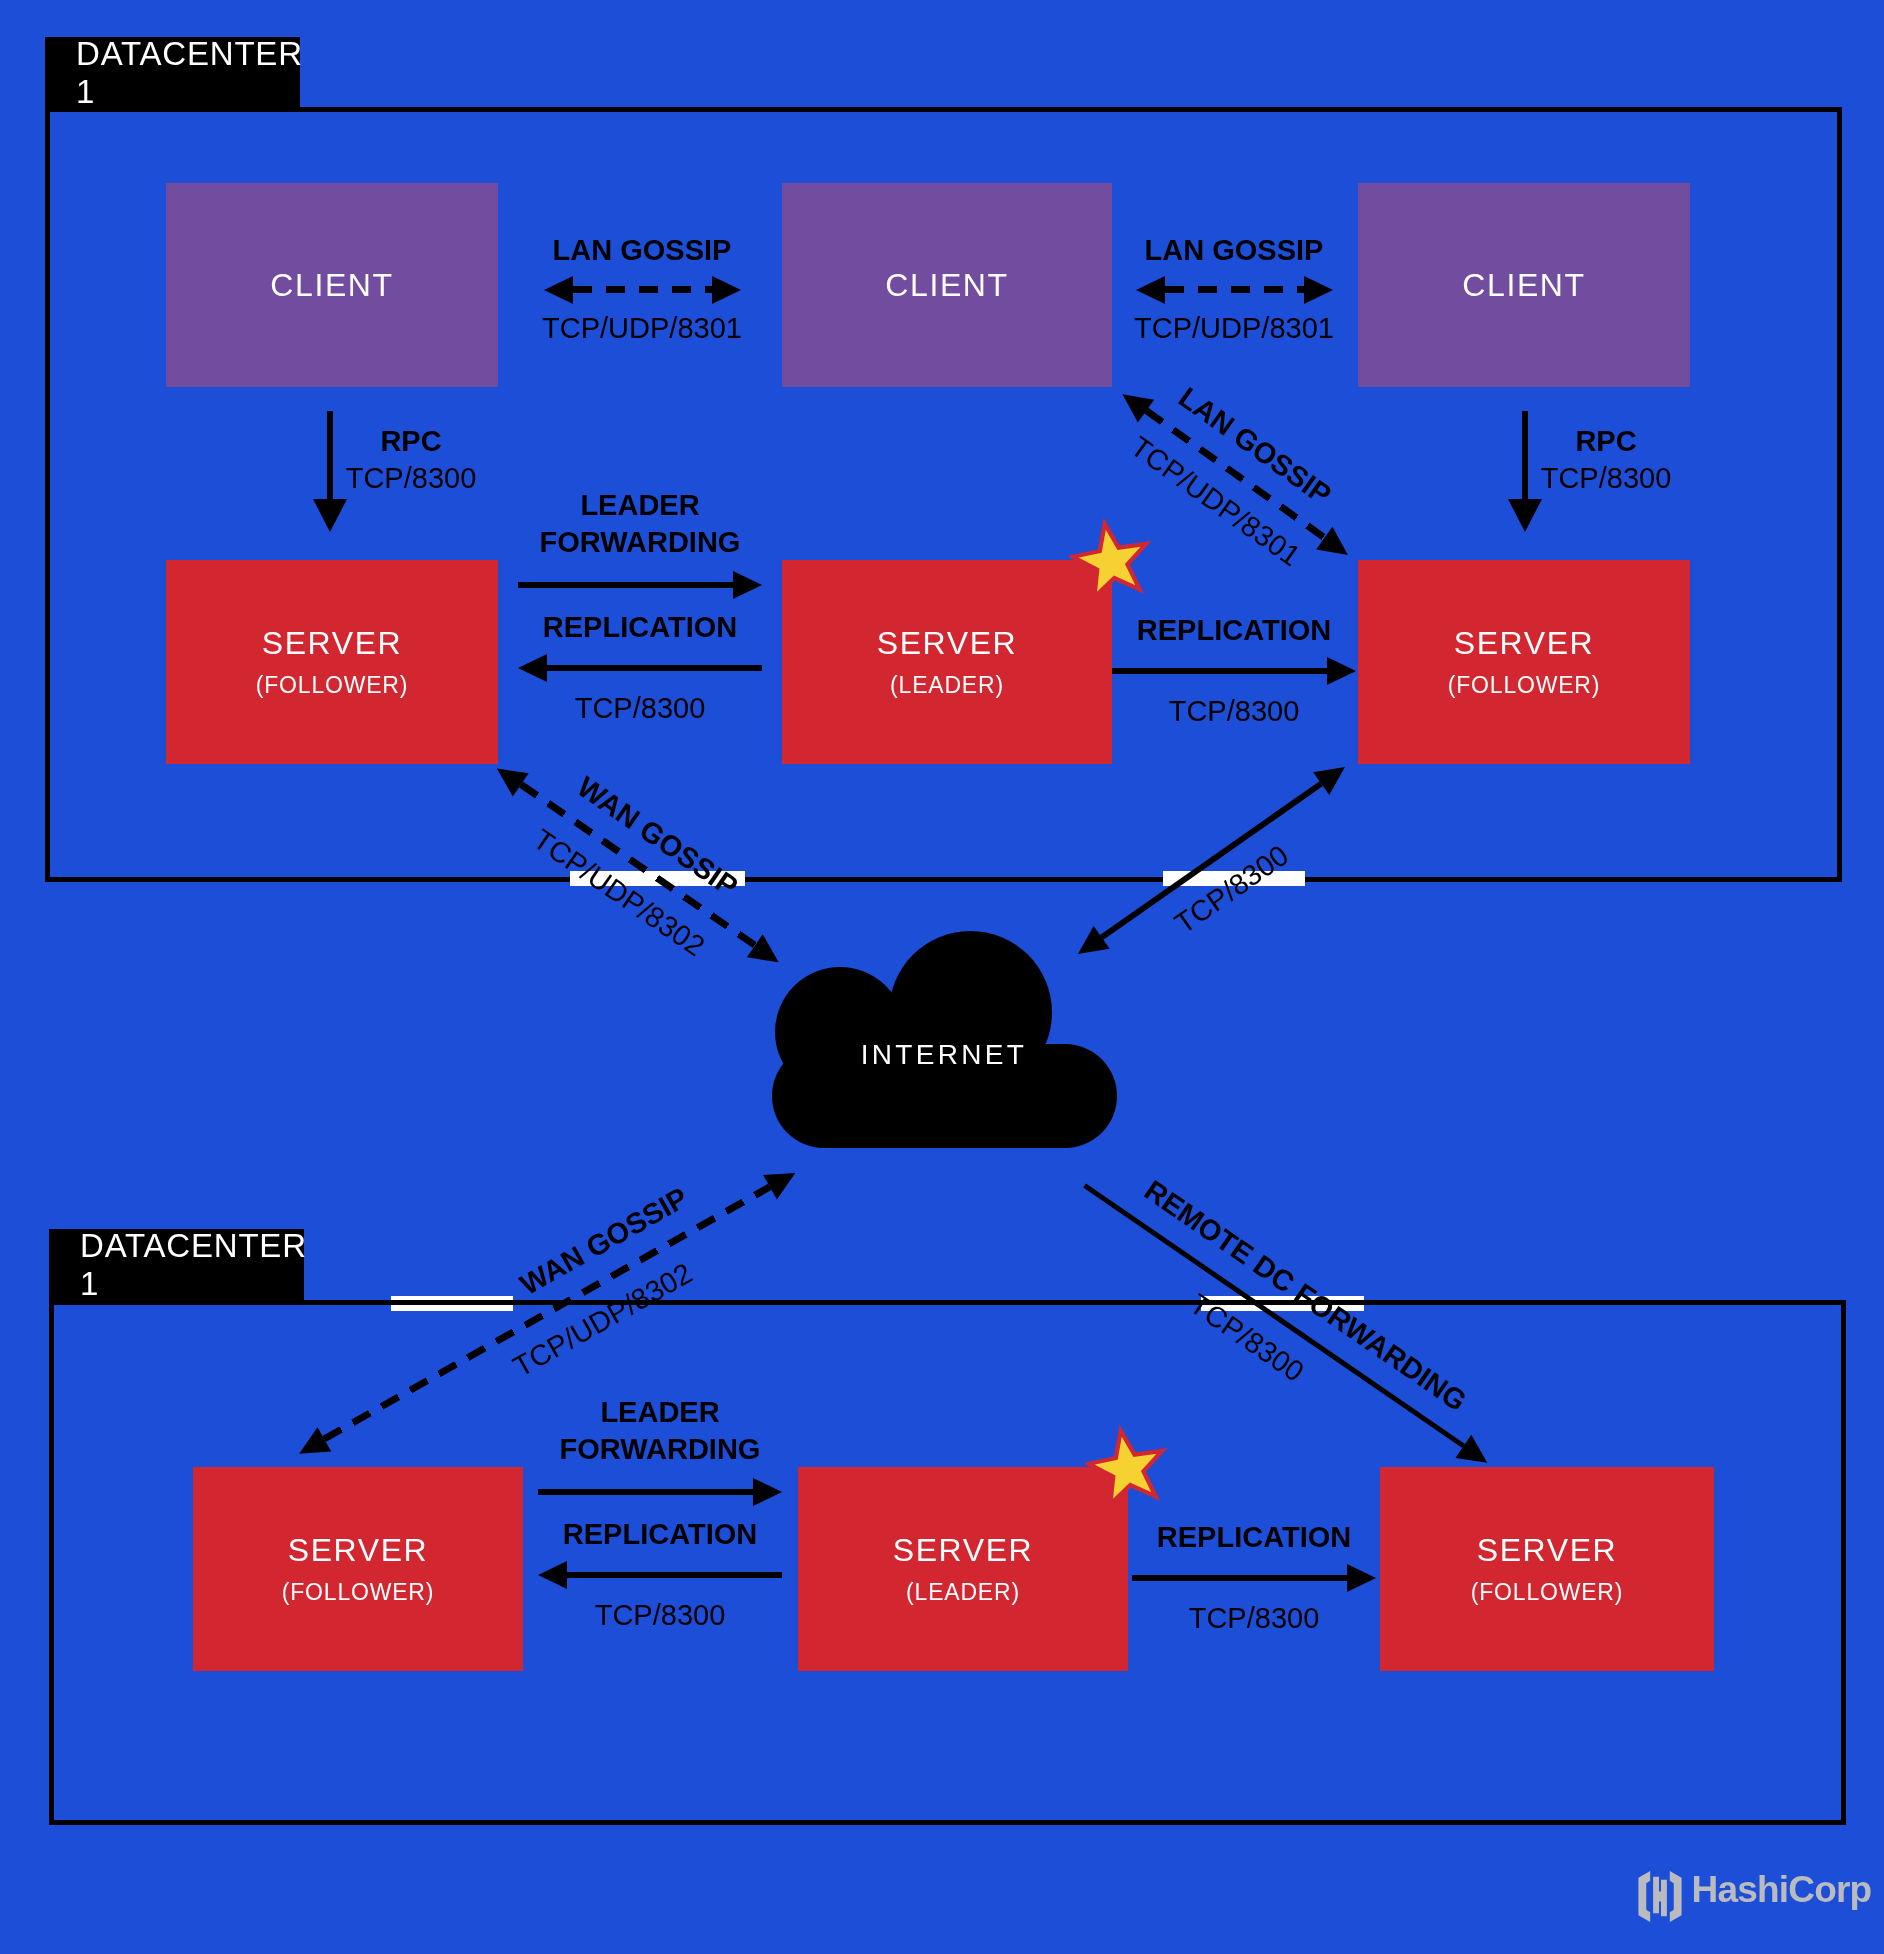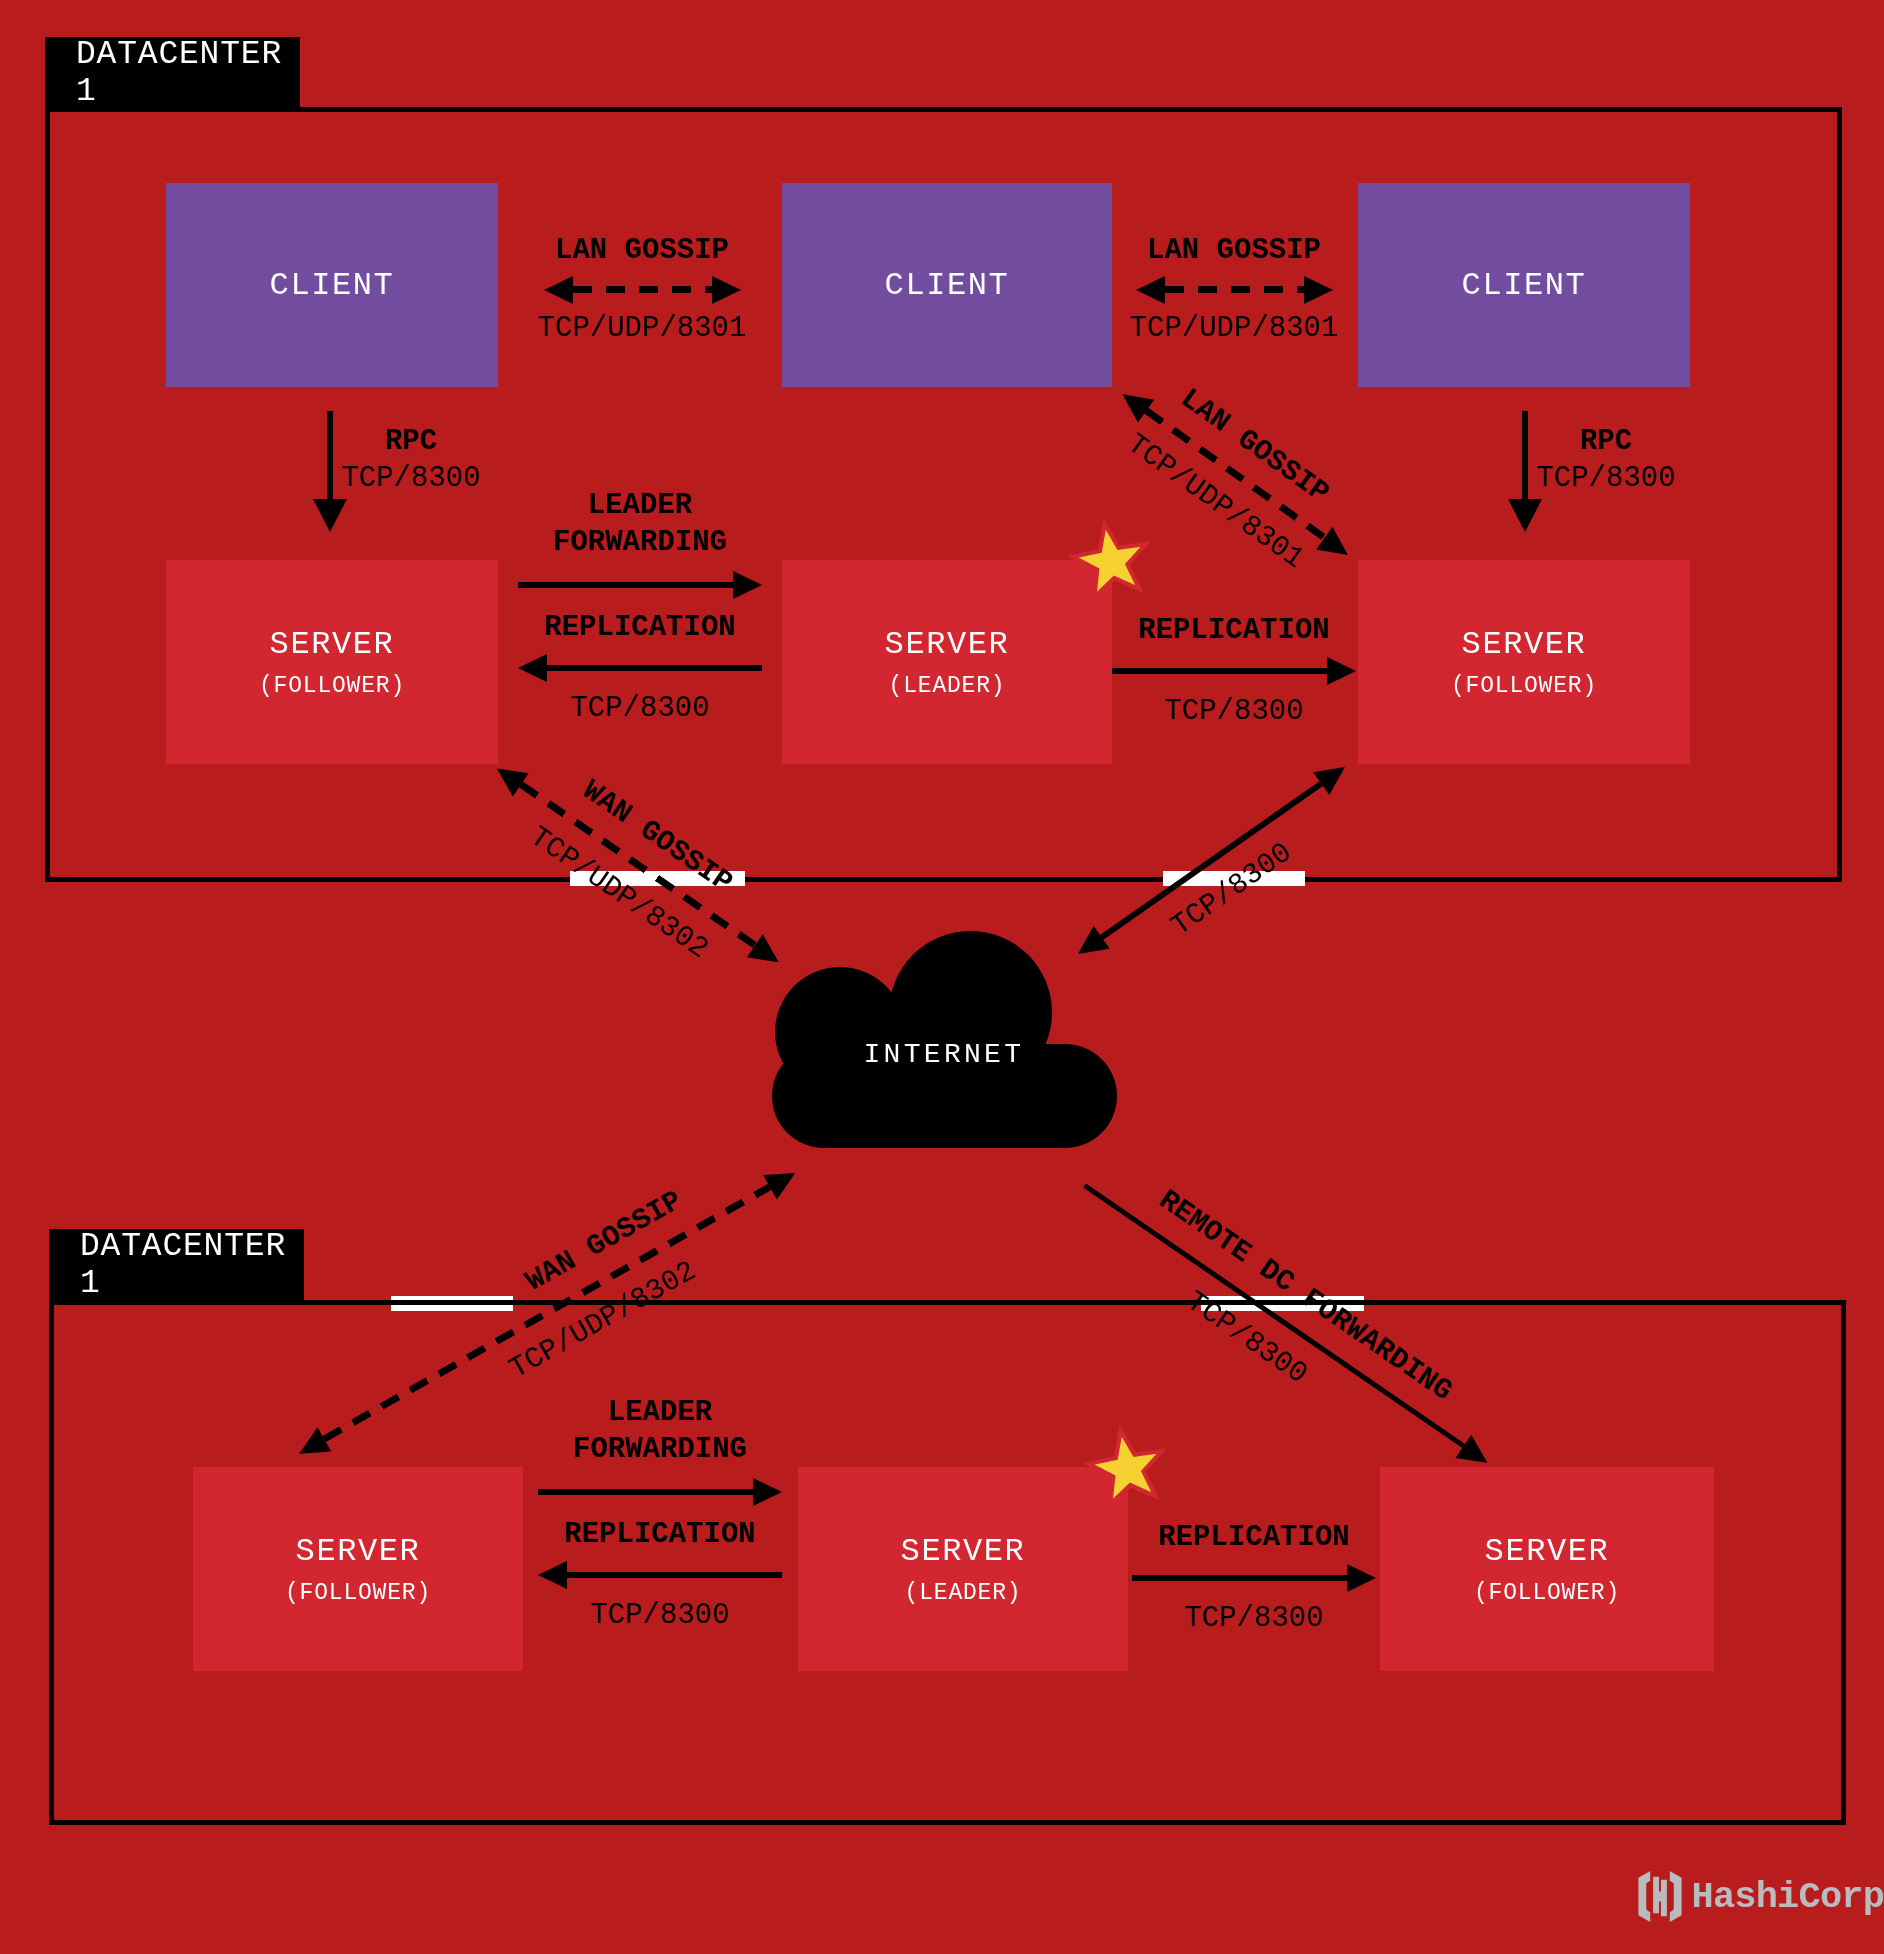--- a/index.html
+++ b/index.html
@@ -1,18 +1,18 @@
 <!DOCTYPE html>
 <html style="--purple: #714C9F; --red: #D22730; --black: #000000; --star-fill: #F5D231; --star-stroke: #D22730; --logo-gray: #B9BBBF;font-size:13px"><head>
 <meta charset="utf-8">
 <style>
   html,body{margin:0;padding:0;background:#fff;}
   #canvas{
-    position:relative;width:1885px;height:1954px;background:#b91c1c;overflow:hidden;
-    font-family:Liberation Mono, monospace;color:#000;
+    position:relative;width:1885px;height:1954px;background:#1d4ed8;overflow:hidden;
+    font-family:Liberation Sans, sans-serif;color:#000;
   }
   .abs{position:absolute;}
 
   
   .dc-frame{position:absolute;border:5.7px solid var(--black,#000);box-sizing:border-box;background:transparent;}
   .dc-label{position:absolute;background:var(--black,#000);color:#fff;display:flex;align-items:center;
     padding-left:31px;box-sizing:border-box;font-size:33px;letter-spacing:0.8px;font-weight:400;}
 
   
   .box{position:absolute;display:flex;flex-direction:column;align-items:center;justify-content:center;color:#fff;}
@@ -47,21 +47,21 @@
   .mask{position:absolute;background:#fff;}
 
   
   #cloud{position:absolute;left:765px;top:928px;width:358px;height:221px;}
   .cloud-part{position:absolute;background:var(--black,#000);border-radius:50%;}
   #cloud-body{left:6.5px;top:116px;width:345px;height:104px;border-radius:52px;}
   #cloud-text{position:absolute;left:24.4px;top:107px;width:309px;text-align:center;color:#fff;
     font-size:28px;line-height:39px;letter-spacing:3.3px;font-weight:400;}
 
   
-  #logo{position:absolute;left:1635px;top:1869px;display:flex;align-items:center;gap:6.5px;color:var(--logo-gray,#B9BBBF);}
+  #logo{position:absolute;left:1635px;top:1869px;display:flex;align-items:flex-start;gap:6.5px;color:var(--logo-gray,#B9BBBF);}
   #logo .brand{font-size:37px;font-weight:700;letter-spacing:-0.8px;}
 </style>
 </head>
 <body>
 
 <div id="canvas">
 
   <div class="dc-frame" style="left:45px;top:107px;width:1797px;height:775px;"></div>
   <div class="dc-label" style="left:45px;top:37px;width:255px;height:72px;">
     <span>DATACENTER 1</span>

